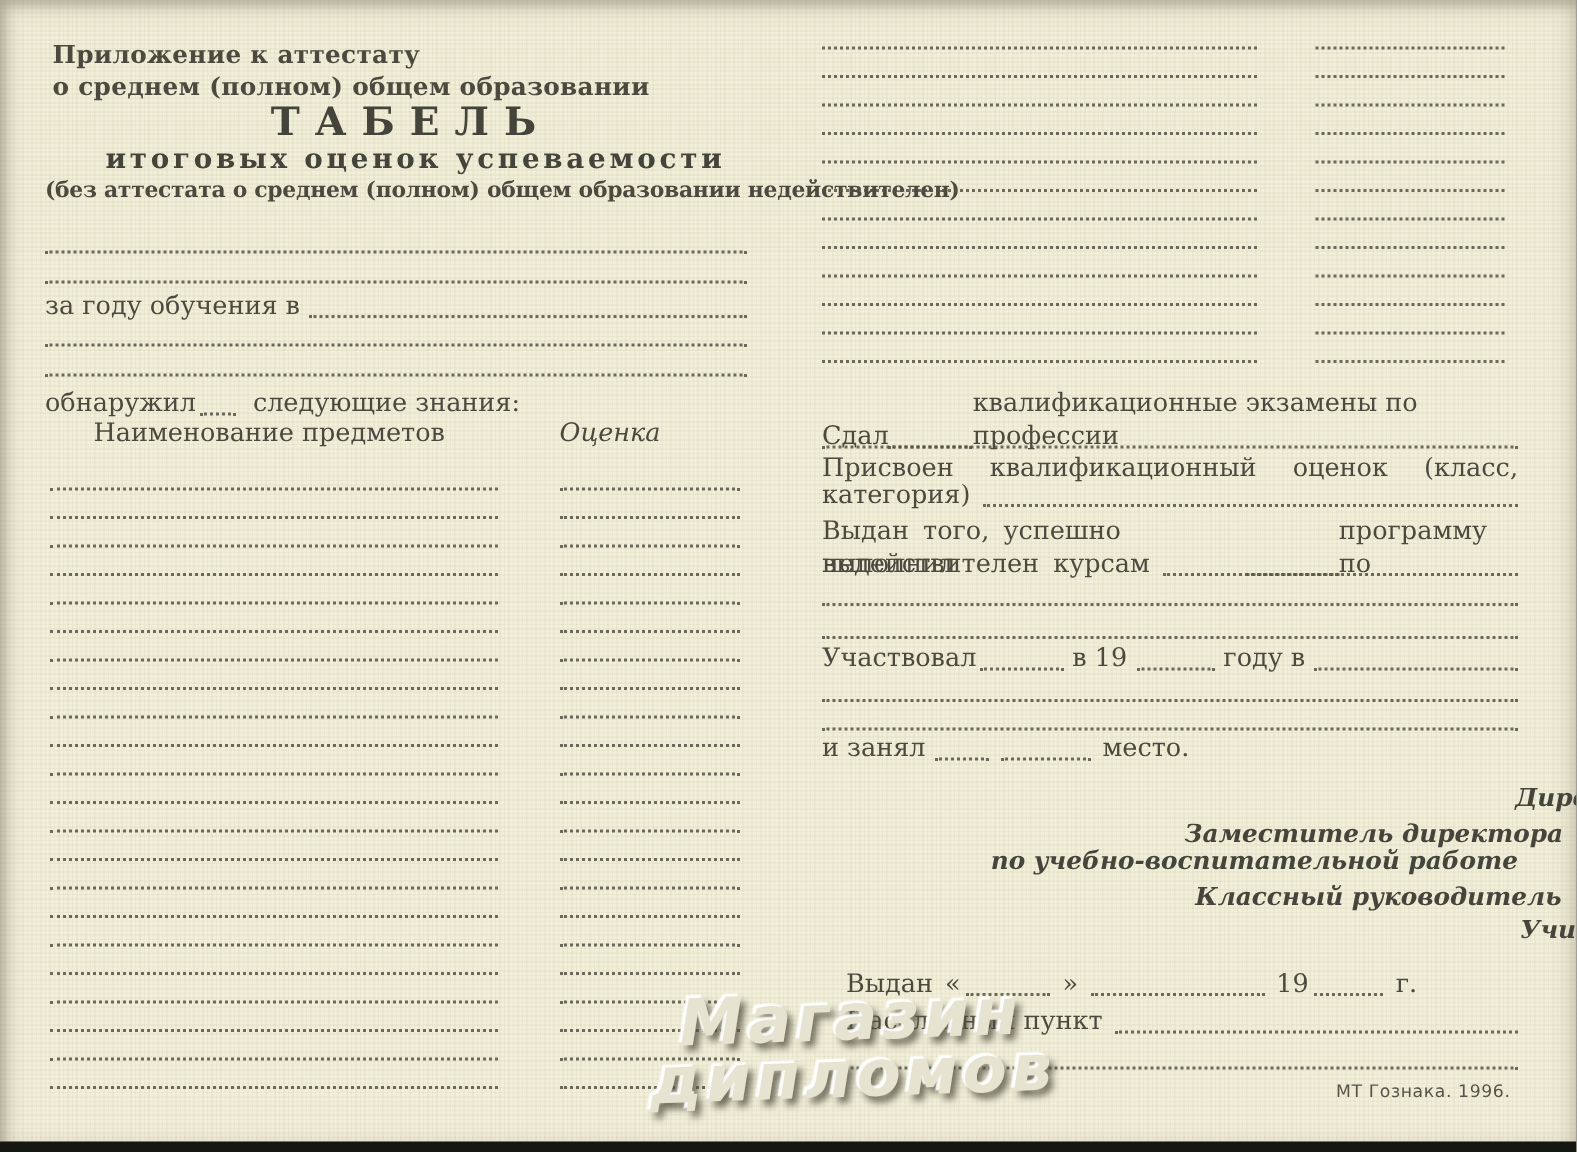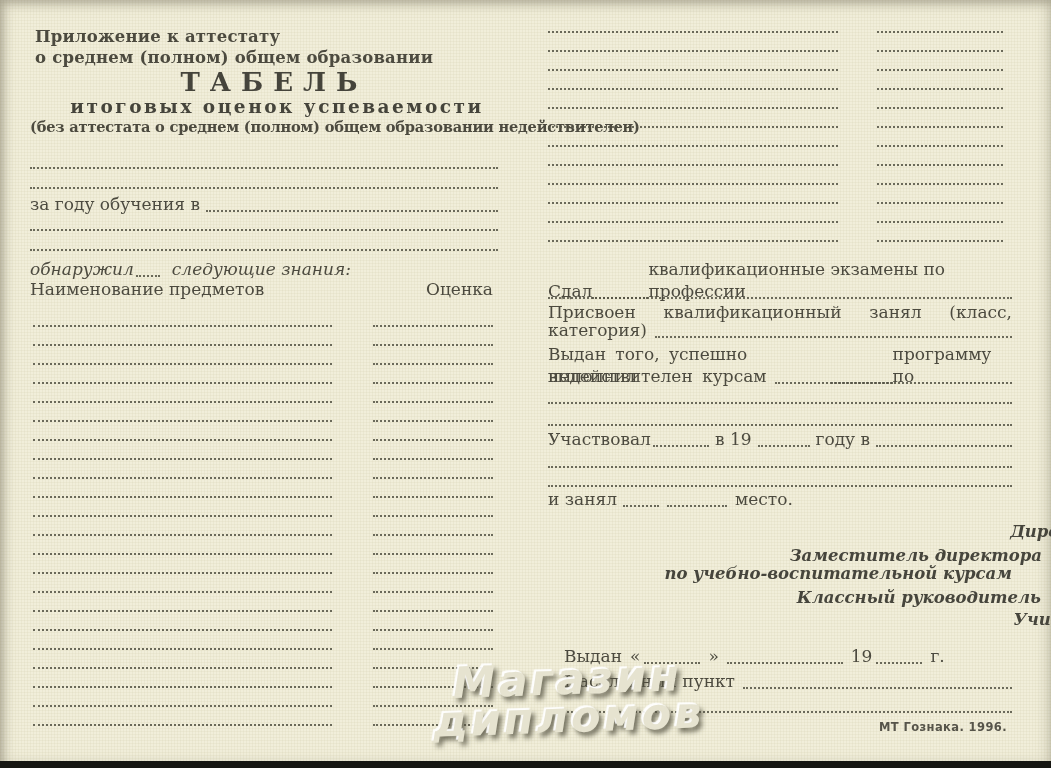--- a/index.html
+++ b/index.html
@@ -23,45 +23,45 @@
   .right-col{left:548px;width:464px;}
   .abs{position:absolute;left:0;right:0;}
   .hline{position:absolute;left:0;right:0;border-top:2px dotted var(--dot);height:0;}
   .dots{display:inline-block;border-bottom:2px dotted var(--dot);height:2px;flex:0 0 auto;margin-bottom:3px;}
   .dots.grow{flex:1 1 auto;}
   .frow{display:flex;align-items:flex-end;font-size:17px;line-height:22px;}
   .hdr{font-weight:bold;font-size:16.5px;line-height:21px;padding-left:5px;letter-spacing:.2px;}
   .title{font-weight:bold;font-size:26px;letter-spacing:10px;text-align:center;padding-left:20px;color:#45443b;}
   .subtitle{font-weight:bold;font-size:18.5px;letter-spacing:2.5px;text-align:center;padding-left:26px;color:#45443b;}
   .note{font-weight:bold;font-size:14.6px;text-align:center;letter-spacing:-.2px;white-space:nowrap;}
-  .found{gap:0;font-style:italic;}
+  .found{gap:0;}
   .thead{display:flex;font-size:17px;}
-  .thead .th1{width:299px;text-align:left;}
-  .thead .th2{width:120px;margin-left:auto;margin-right:5px;text-align:right;}
+  .thead .th1{width:299px;text-align:center;}
+  .thead .th2{width:120px;margin-left:auto;margin-right:5px;text-align:left;font-style:italic;}
   .grid{position:absolute;left:0;right:0;}
   .grid .row{height:19px;display:flex;align-items:flex-end;}
   .lrow .c1{width:299px;margin-left:3px;border-bottom:2px dotted var(--dot);height:0;}
   .lrow .c2{width:120px;margin-left:auto;margin-right:5px;border-bottom:2px dotted var(--dot);height:0;}
   .rrow .c1{width:290px;border-bottom:2px dotted var(--dot);height:0;}
   .rrow .c2{width:126px;margin-left:auto;margin-right:9px;border-bottom:2px dotted var(--dot);height:0;}
   .just{justify-content:space-between;}
   .gap8{gap:8px;}
   .gap6{gap:6px;}
   .sig{font-style:italic;font-weight:600;font-size:16.5px;line-height:22px;text-align:right;color:#46453c;}
   .sig > div{white-space:nowrap;}
   .watermark{
     position:absolute;left:408px;top:660px;width:320px;
     font-family:"DejaVu Sans", sans-serif;
     font-weight:bold;font-style:italic;
     font-size:43px;line-height:38px;letter-spacing:3px;
     text-align:center;color:#e6e3d0;
     text-shadow:-2px -2px 1px rgba(255,255,255,.95), 3px 4px 5px rgba(82,80,64,.8);
     transform:rotate(-2deg);
   }
-  .imprint{position:absolute;right:5px;font-family:"DejaVu Sans", sans-serif;font-size:11.5px;letter-spacing:.4px;color:#56544a;font-weight:bold;}
+  .imprint{position:absolute;right:5px;font-family:"DejaVu Sans", sans-serif;font-size:11.5px;letter-spacing:.4px;color:#56544a;}
   .bottom-bar{position:absolute;left:0;right:0;bottom:0;height:7px;background:#161612;}
   .ws4{word-spacing:4px;}
 </style>
 </head>
 <body>
 
 <div class="page">
 
   <div class="col left-col">
     <div class="abs hdr" style="top:26px">
@@ -242,21 +242,21 @@
       <span>Сдал</span>
       <span class="dots" style="width:56px"></span>
       <span>квалификационные экзамены по профессии</span>
     </div>
 
     <div class="hline" style="top:297px"></div>
 
     <div class="abs frow just" style="top:301px">
       <span>Присвоен</span>
       <span>квалификационный</span>
-      <span>занял</span>
+      <span>оценок</span>
       <span>(класс,</span>
     </div>
 
     <div class="abs frow" style="top:319px">
       <span>категория)</span>
       <span class="dots grow" style="margin-left:8px"></span>
     </div>
 
     <div class="abs frow just" style="top:343px">
       <span class="ws4">Выдан того, успешно выполнил</span>
@@ -287,21 +287,21 @@
     <div class="abs frow gap8" style="top:488px">
       <span>и занял</span>
       <span class="dots" style="width:36px;margin-left:-2px"></span>
       <span class="dots" style="width:60px"></span>
       <span>место.</span>
     </div>
 
     <div class="abs sig" style="top:521px">
       <div style="transform:translateX(98px);margin-bottom:2px">Директор</div>
       <div style="transform:translateX(30px);margin-bottom:-4px">Заместитель директора</div>
-      <div style="margin-bottom:2px">по учебно-воспитательной курсам</div>
+      <div style="margin-bottom:2px">по учебно-воспитательной работе</div>
       <div style="transform:translateX(29px)">Классный руководитель</div>
       <div style="transform:translateX(98px)">Учителя:</div>
     </div>
 
     <div class="abs frow gap8" style="top:645px;padding-left:16px">
       <span>Выдан</span>
       <span>«</span>
       <span class="dots" style="width:56px;margin-left:-4px"></span>
       <span>»</span>
       <span class="dots" style="width:116px"></span>

